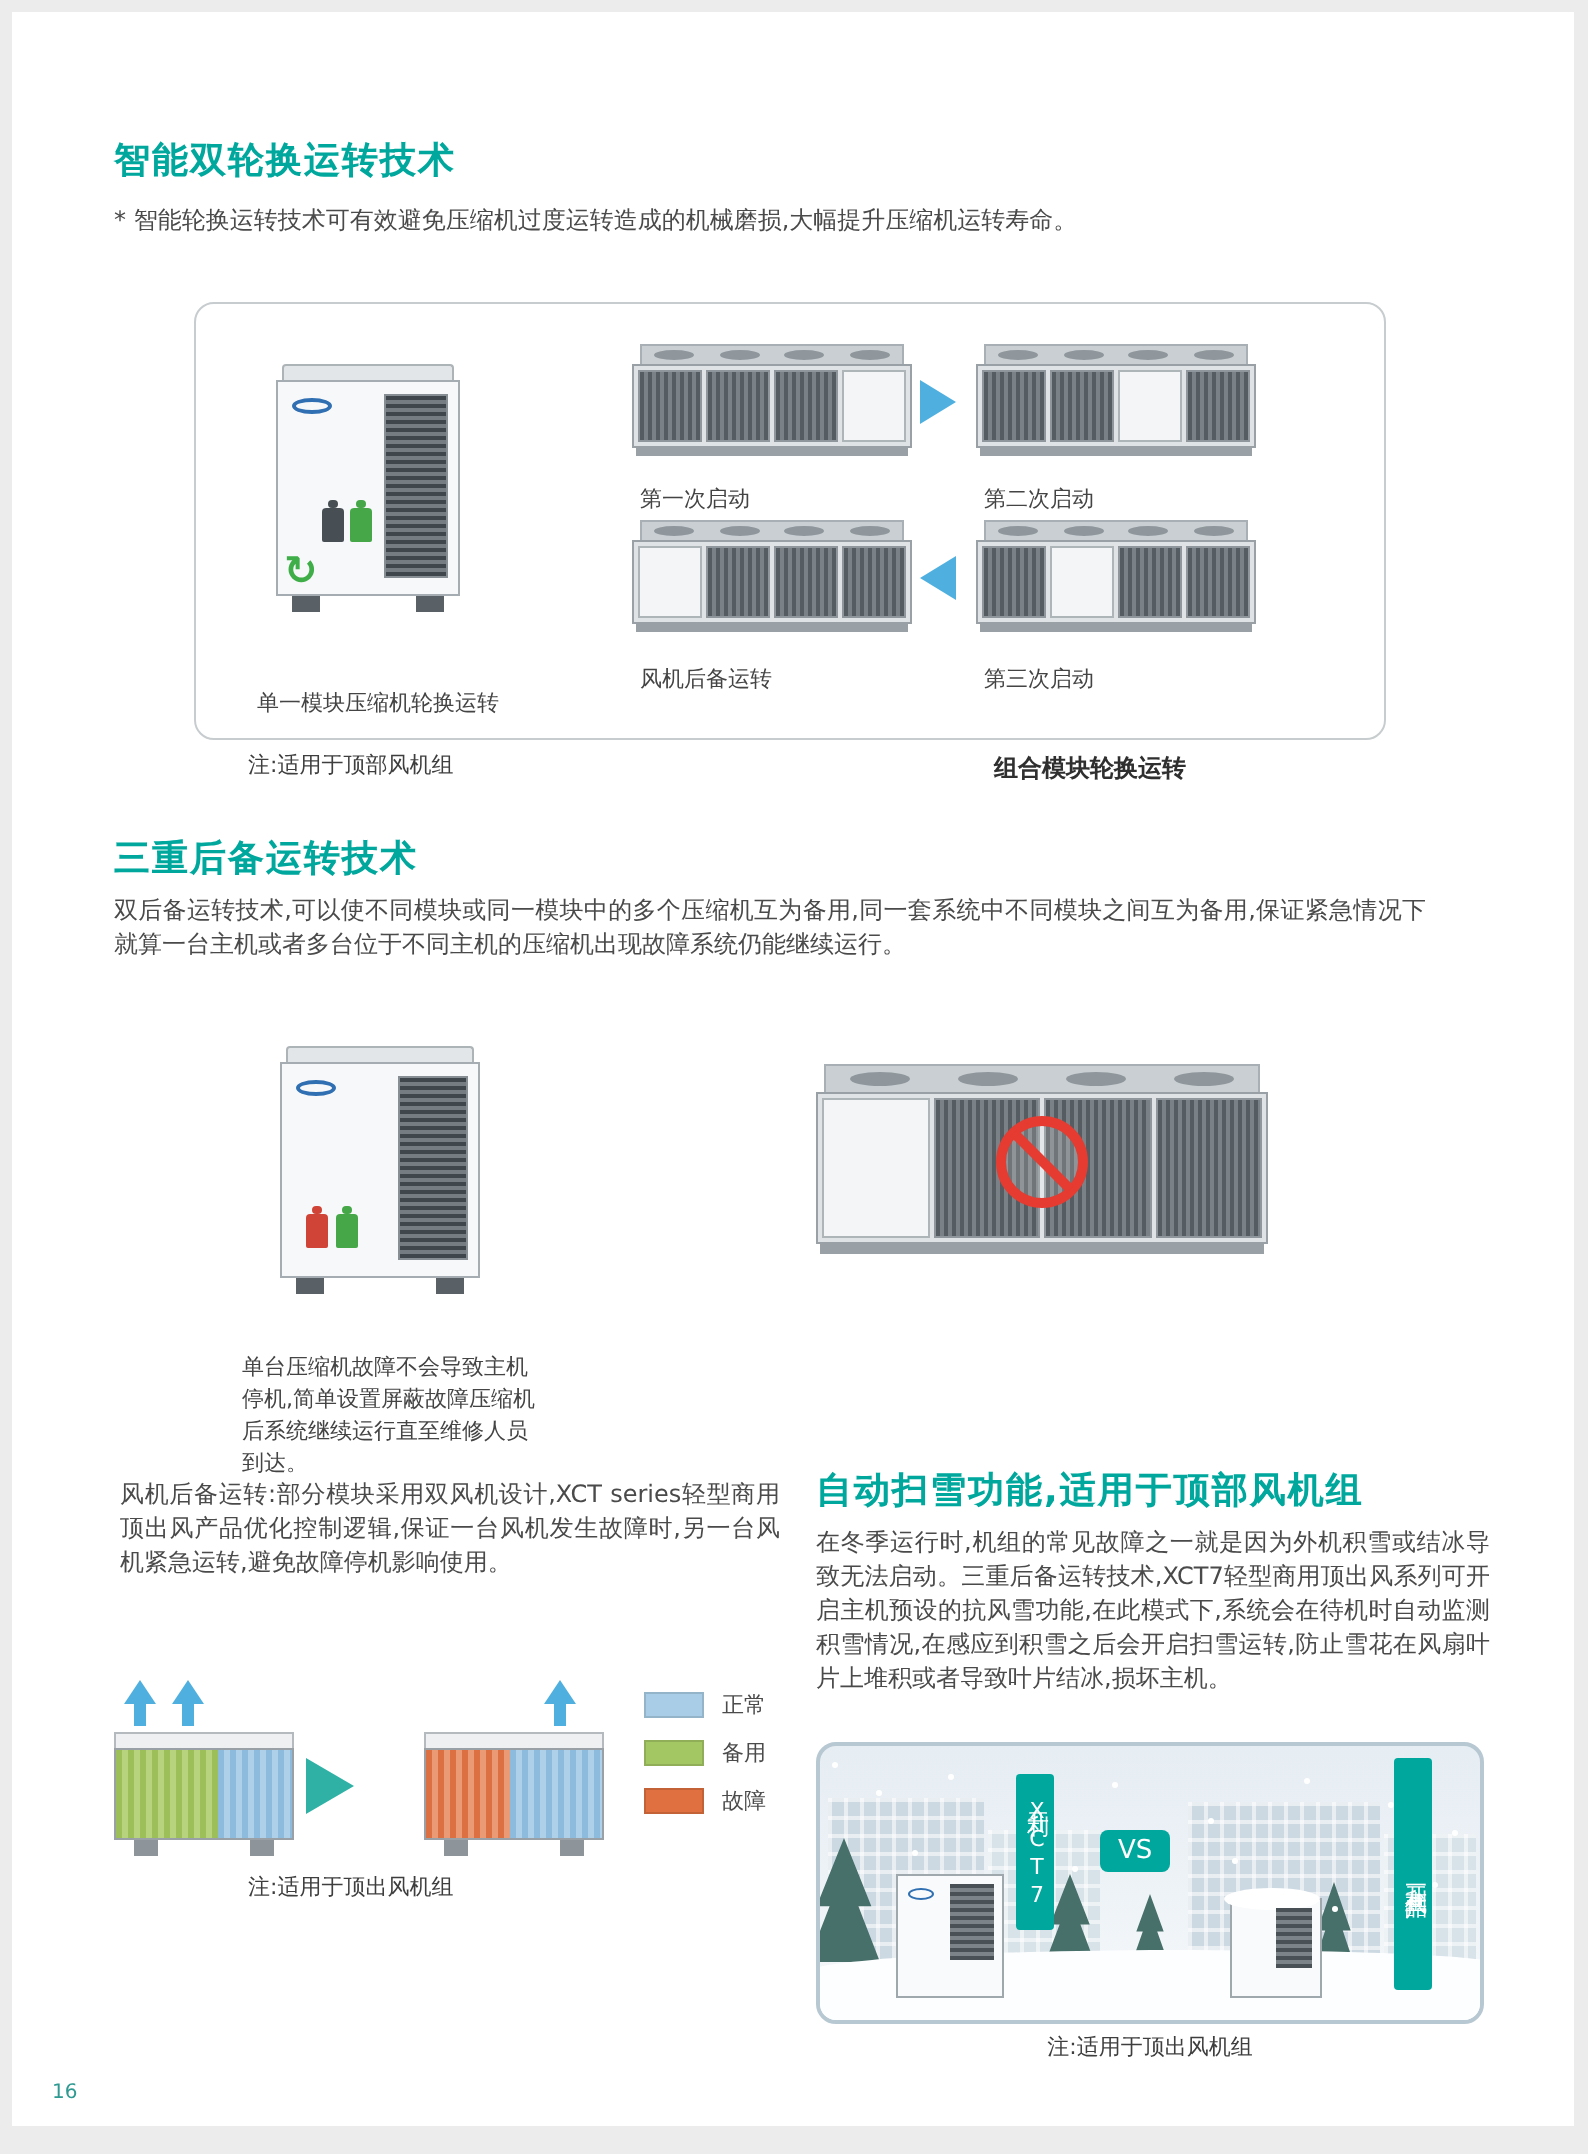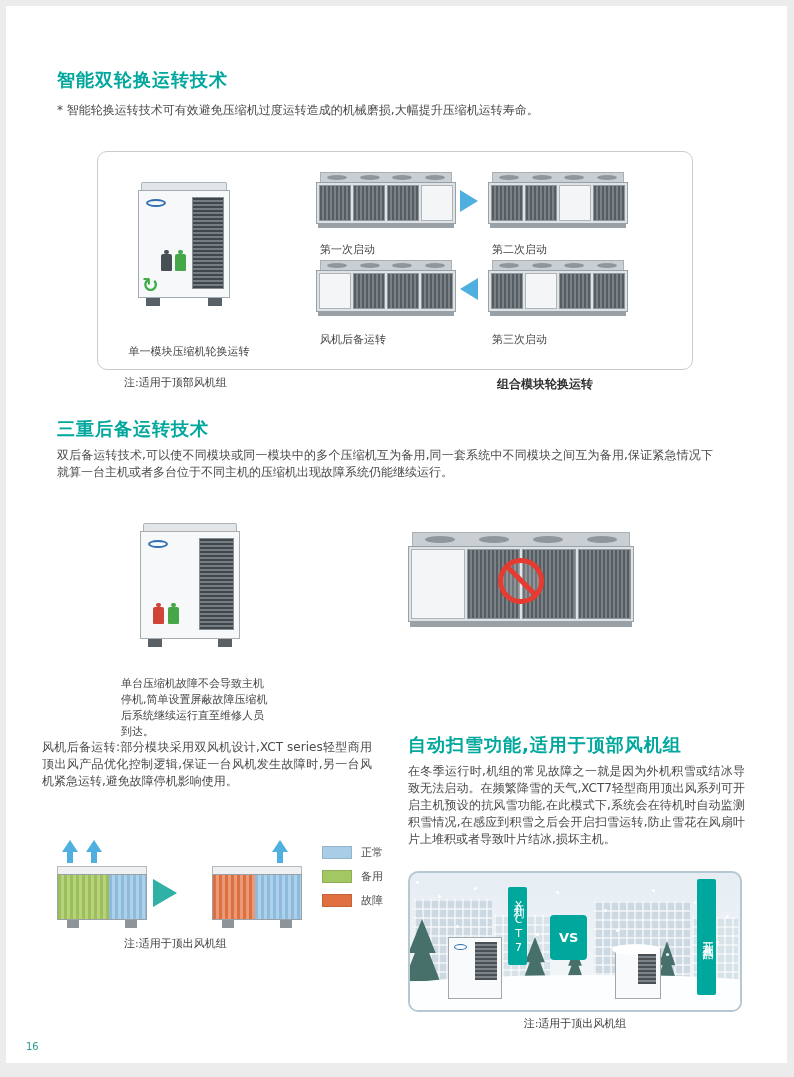--- a/index.html
+++ b/index.html
@@ -81,21 +81,21 @@
   .bld{position:absolute;background-color:#ccd9e2;background-image:repeating-linear-gradient(180deg,rgba(255,255,255,.55) 0 2px,transparent 2px 9px),repeating-linear-gradient(90deg,rgba(255,255,255,.55) 0 2px,transparent 2px 8px)}
   .bld.lt{background-color:#d8e2e9}
   .tree{position:absolute;background:#47706b;clip-path:polygon(50% 0,88% 55%,70% 55%,100% 100%,0 100%,30% 55%,12% 55%)}
   .snow-ground{position:absolute;left:-6px;right:-6px;bottom:0;height:35px;background:#fdfeff;border-radius:100% 80% 0 0/20px 12px 0 0}
   .flakes{position:absolute;left:6px;top:8px;width:3px;height:3px;border-radius:50%;background:#fff;box-shadow:22px 14px 0 #fff,58px 6px 0 #fff,96px 24px 0 #fff,140px 10px 0 #fff,188px 28px 0 #fff,236px 8px 0 #fff,278px 20px 0 #fff,310px 34px 0 #fff,40px 44px 0 #fff,120px 52px 0 #fff,200px 48px 0 #fff,300px 60px 0 #fff,70px 70px 0 #fff,250px 72px 0 #fff}
   .s-unit{position:absolute;background:#f8fafb;border:1px solid #9fa8ad}
   .s-grille{position:absolute;top:4px;right:4px;bottom:30%;width:42%;background:repeating-linear-gradient(180deg,#4a5156 0 2px,#7c8489 2px 4px)}
   .s-logo{position:absolute;left:5px;top:6px;width:13px;height:6px;border:1px solid #2f6fb2;border-radius:50%}
   .snowcap{position:absolute;left:-4px;top:-6px;width:110%;height:11px;background:#fff;border-radius:50%}
   .vbadge{position:absolute;width:19px;background:var(--accent,#00a79d);color:#fff;writing-mode:vertical-rl;text-orientation:upright;font-size:11px;letter-spacing:1px;display:flex;align-items:center;justify-content:center;border-radius:2px}
-  .vsbadge{position:absolute;background:var(--accent,#00a79d);color:#fff;font-weight:700;font-size:13px;padding:15px 9px;border-radius:4px}
+  .vsbadge{position:absolute;background:var(--accent,#00a79d);color:#fff;font-weight:400;font-size:13px;padding:3px 9px;border-radius:4px}
 
   .page-num{position:absolute;left:26px;top:1041px;font-size:10px;color:#2f9a92}
 </style>
 </head>
 <body>
 
 <div class="page">
 
   <h1 class="sec-title" style="left:57px;top:68px">智能双轮换运转技术</h1>
   <p class="body-text" style="left:57px;top:102px;width:660px">* 智能轮换运转技术可有效避免压缩机过度运转造成的机械磨损,大幅提升压缩机运转寿命。</p>
@@ -218,21 +218,21 @@
     <div class="m-body" style="position:relative">
       <span class="mod off"></span>
         <span class="mod"></span>
         <span class="mod"></span>
         <span class="mod"></span>
       <span class="nosign"></span>
     </div>
     <div class="m-base"></div>
   </div>
 
-  <p class="body-text" style="left:42px;top:739px;width:330px">风机后备运转:部分模块采用双风机设计,XCT series轻型商用顶出风产品优化控制逻辑,保证一台风机发生故障时,另一台风机紧急运转,避免故障停机影响使用。</p>
+  <p class="body-text" style="left:60px;top:739px;width:330px">风机后备运转:部分模块采用双风机设计,XCT series轻型商用顶出风产品优化控制逻辑,保证一台风机发生故障时,另一台风机紧急运转,避免故障停机影响使用。</p>
 
   <span class="uparrow" style="left:62px;top:840px"></span>
   <span class="uparrow" style="left:86px;top:840px"></span>
   <div class="fanunit" style="left:57px;top:866px">
     <div class="f-top"></div>
     <div class="f-body">
       <span class="half backup" style="flex:0 0 58%"></span>
       <span class="half normal" style="flex:0 0 42%"></span>
     </div>
     <div class="f-feet">
@@ -267,21 +267,21 @@
     </div>
     <div class="lg-row">
       <span class="lg-swatch" style="background: rgb(224, 112, 63);"></span>
       <span class="lg-label">故障</span>
     </div>
   </div>
 
   <div class="note" style="left:124px;top:936px">注:适用于顶出风机组</div>
 
   <h1 class="sec-title" style="left:408px;top:733px">自动扫雪功能,适用于顶部风机组</h1>
-  <p class="body-text" style="left:408px;top:763px;width:337px">在冬季运行时,机组的常见故障之一就是因为外机积雪或结冰导致无法启动。在频繁降雪的天气,XCT7轻型商用顶出风系列可开启主机预设的抗风雪功能,在此模式下,系统会在待机时自动监测积雪情况,在感应到积雪之后会开启扫雪运转,防止雪花在风扇叶片上堆积或者导致叶片结冰,损坏主机。</p>
+  <p class="body-text" style="left:408px;top:763px;width:337px">在冬季运行时,机组的常见故障之一就是因为外机积雪或结冰导致无法启动。三重后备运转技术,XCT7轻型商用顶出风系列可开启主机预设的抗风雪功能,在此模式下,系统会在待机时自动监测积雪情况,在感应到积雪之后会开启扫雪运转,防止雪花在风扇叶片上堆积或者导致叶片结冰,损坏主机。</p>
 
   <div class="snowbox">
     <div class="bld" style="left:4px;top:26px;width:78px;height:82px"></div>
     <div class="bld lt" style="left:84px;top:42px;width:56px;height:66px"></div>
     <div class="bld" style="left:184px;top:28px;width:96px;height:82px"></div>
     <div class="bld lt" style="left:282px;top:44px;width:46px;height:64px"></div>
     <span class="tree" style="left:-6px;top:46px;width:36px;height:62px"></span>
     <span class="tree" style="left:112px;top:64px;width:26px;height:46px"></span>
     <span class="tree" style="left:156px;top:74px;width:18px;height:34px"></span>
     <span class="tree" style="left:246px;top:68px;width:22px;height:44px"></span>

